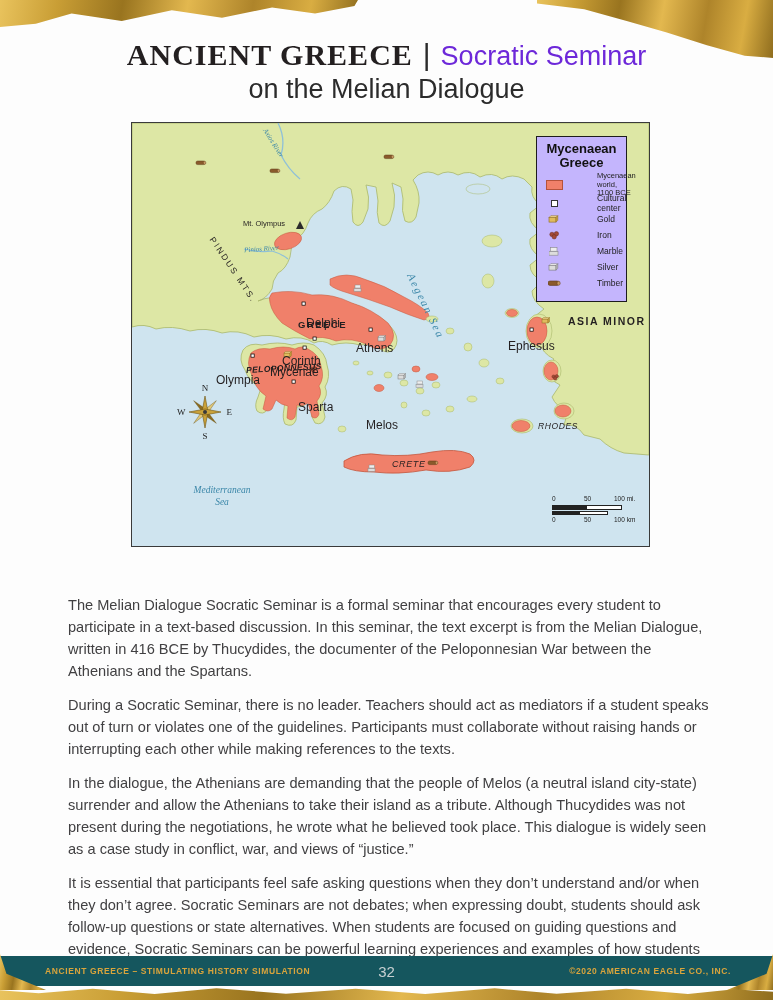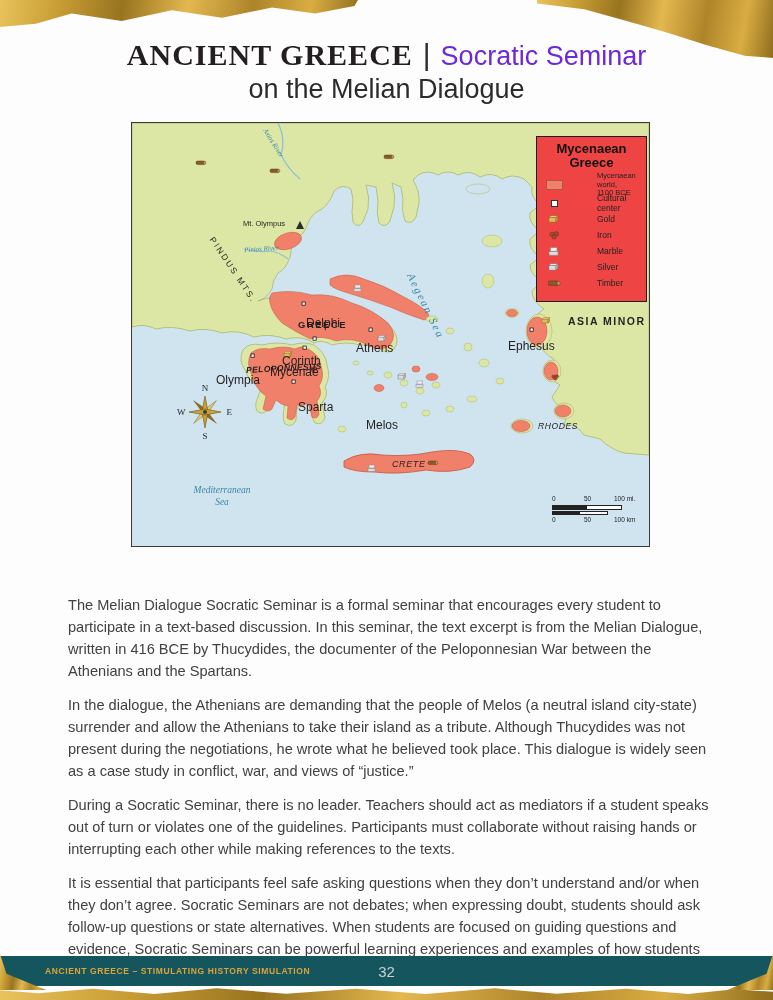--- a/index.html
+++ b/index.html
@@ -33,21 +33,21 @@
   .map svg.base{position:absolute;left:0;top:0;}
   .maplabel{position:absolute;white-space:nowrap;color:#231f20;}
   .lab8{font-size:12px;margin-top:24px;}
   .water{font-family:"Liberation Serif",serif;font-style:italic;color:#3a86a8;}
   .river{font-family:"Liberation Serif",serif;font-style:italic;color:#3a86a8;font-size:7px;}
   .bigland{font-weight:bold;letter-spacing:1.5px;}
   .reg-it{font-style:italic;font-weight:bold;font-size:8.5px;letter-spacing:0.4px;}
   .isl-it{font-style:italic;font-size:8.5px;letter-spacing:0.6px;}
 
   
-  .legend{position:absolute;left:404px;top:13px;width:111px;height:166px;background:#ef4444;
+  .legend{position:absolute;left:404px;top:13px;width:91px;height:166px;background:#c4b5fd;
           border:1.6px solid #1d1d1d;box-sizing:border-box;padding-top:5px;z-index:3;}
   .lg-title{text-align:center;font-weight:bold;font-size:13px;line-height:14px;color:#111;}
   .lg-rows{margin-top:5px;padding-left:7px;}
   .lg-row{display:flex;align-items:center;height:16px;}
   .lg-row.tall{height:20px;}
   .lg-ic{width:21px;display:flex;justify-content:center;align-items:center;flex:0 0 21px;}
   .lg-lab{font-size:8.5px;color:#222;margin-left:32px;}
   .lg-lab .l1{display:block;font-size:7.5px;line-height:8.5px;}
   .swatch{width:15px;height:8px;background:#f0806a;border:1px solid #b5533c;}
   .cult{width:5px;height:5px;background:#fff;border:1px solid #333;}
@@ -360,26 +360,27 @@
       <div class="s-labs">
         <span>0</span>
         <span>50</span>
         <span>100 km</span>
       </div>
     </div>
   </div>
 
   <div class="paras">
     <p>The Melian Dialogue Socratic Seminar is a formal seminar that encourages every student to participate in a text-based discussion. In this seminar, the text excerpt is from the Melian Dialogue, written in 416 BCE by Thucydides, the documenter of the Peloponnesian War between the Athenians and the Spartans.</p>
+    <p>During a Socratic Seminar, there is no leader. Teachers should act as mediators if a student speaks out of turn or violates one of the guidelines. Participants must collaborate without raising hands or interrupting each other while making references to the texts.</p>
     <p>In the dialogue, the Athenians are demanding that the people of Melos (a neutral island city-state) surrender and allow the Athenians to take their island as a tribute. Although Thucydides was not present during the negotiations, he wrote what he believed took place. This dialogue is widely seen as a case study in conflict, war, and views of “justice.”</p>
-    <p>During a Socratic Seminar, there is no leader. Teachers should act as mediators if a student speaks out of turn or violates one of the guidelines. Participants must collaborate without raising hands or interrupting each other while making references to the texts.</p>
     <p>It is essential that participants feel safe asking questions when they don’t understand and/or when they don’t agree. Socratic Seminars are not debates; when expressing doubt, students should ask follow-up questions or state alternatives. When students are focused on guiding questions and evidence, Socratic Seminars can be powerful learning experiences and examples of how students thinking and talking together can build their understanding of complex texts.</p>
   </div>
 
   <div class="footer">
     <span class="f-left">ANCIENT GREECE – STIMULATING HISTORY SIMULATION</span>
     <span class="f-page">32</span>
+    <span class="f-right">©2020 AMERICAN EAGLE CO., INC.</span>
   </div>
   <div class="gold gold-bl"></div>
   <div class="gold gold-br"></div>
   <div class="gold gold-bt"></div>
 
 </div>
 
 </body></html>

